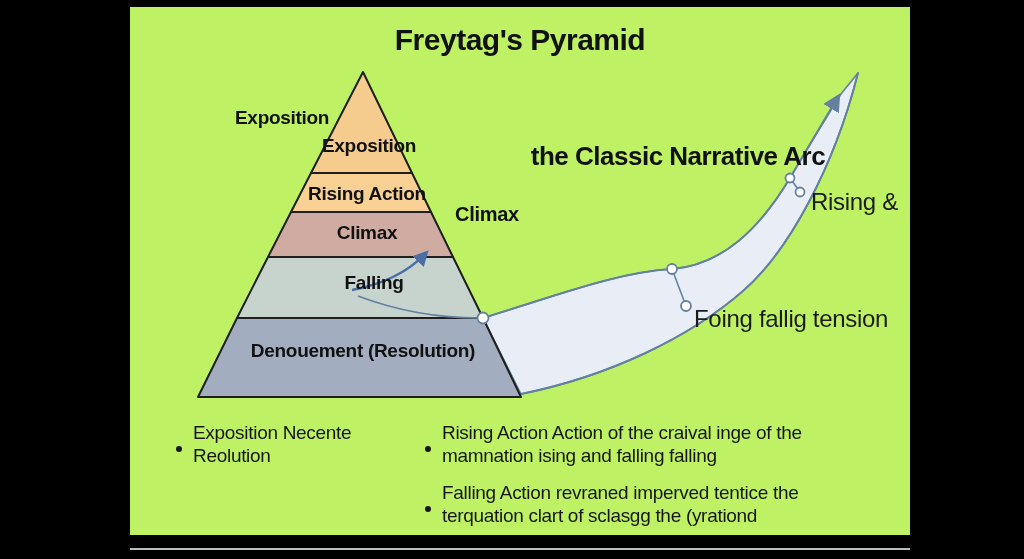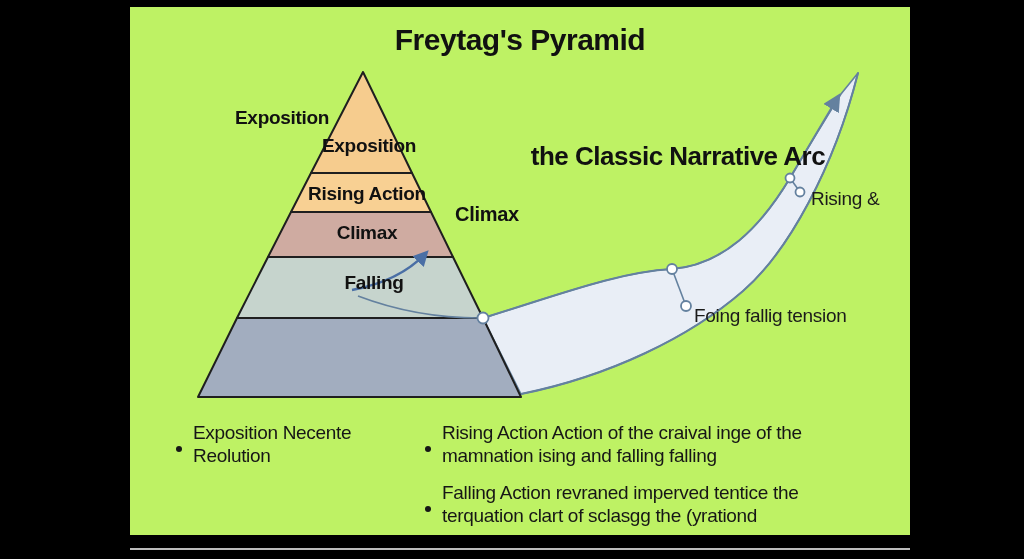--- a/index.html
+++ b/index.html
@@ -17,21 +17,21 @@
   .lbl{position:absolute;white-space:nowrap;letter-spacing:-0.3px;}
   .bold{font-weight:bold;}
   .center{transform:translateX(-50%);}
   .slide-title{
     position:absolute;left:0;top:16px;width:100%;text-align:center;
     font-size:30px;font-weight:bold;letter-spacing:-0.5px;
   }
   .arc-title{font-size:26px;font-weight:bold;letter-spacing:-0.5px;}
   .layer-label{font-size:19px;font-weight:bold;line-height:22px;}
   .side-label{font-size:20px;font-weight:bold;margin-left:7px;}
-  .arc-label{font-size:19px;color:#1b1b1b;}
+  .arc-label{font-size:24px;color:#1b1b1b;}
   .bullets{position:absolute;top:414px;display:flex;flex-direction:column;gap:14px;}
   .bullets.left{left:46px;}
   .bullets.right{left:295px;}
   .bullet-item{display:flex;align-items:center;font-size:19px;line-height:23px;letter-spacing:-0.3px;color:#161616;}
   .dot{flex:0 0 auto;width:6px;height:6px;border-radius:50%;background:#161616;margin:9px 11px 0 0;}
   .bullets.left .bullet-text{width:190px;}
   .bullets.right .bullet-text{width:412px;}
   .bottom-line{position:absolute;left:0;top:541px;width:100%;height:2px;background:#bdbdbd;}
   .pyr-stroke{stroke:#1f1f1f;stroke-width:2;stroke-linejoin:round;}
   .ribbon-edge{fill:none;stroke-width:2;stroke-linecap:round;}
@@ -78,20 +78,21 @@
   </svg>
 
   <div class="slide-title">Freytag's Pyramid</div>
 
   <div class="lbl bold" style="left:105px;top:100px;font-size:19px;">Exposition</div>
 
   <div class="lbl layer-label center" style="left:239px;top:128px;">Exposition</div>
   <div class="lbl layer-label center" style="left:237px;top:176px;">Rising Action</div>
   <div class="lbl layer-label center" style="left:237px;top:215px;">Climax</div>
   <div class="lbl layer-label center" style="left:244px;top:265px;">Falling</div>
+  <div class="lbl layer-label center" style="left:233px;top:333px;">Denouement (Resolution)</div>
 
   <div class="lbl side-label" style="left:318px;top:196px;">Climax</div>
 
   <div class="lbl arc-title center" style="left:548px;top:134px;text-align:right;">the Classic Narrative Arc</div>
 
   <div class="lbl arc-label" style="left:681px;top:181px;">Rising &amp;</div>
   <div class="lbl arc-label" style="left:564px;top:298px;">Foing fallig tension</div>
 
   <div class="bullets left">
     <div class="bullet-item">

